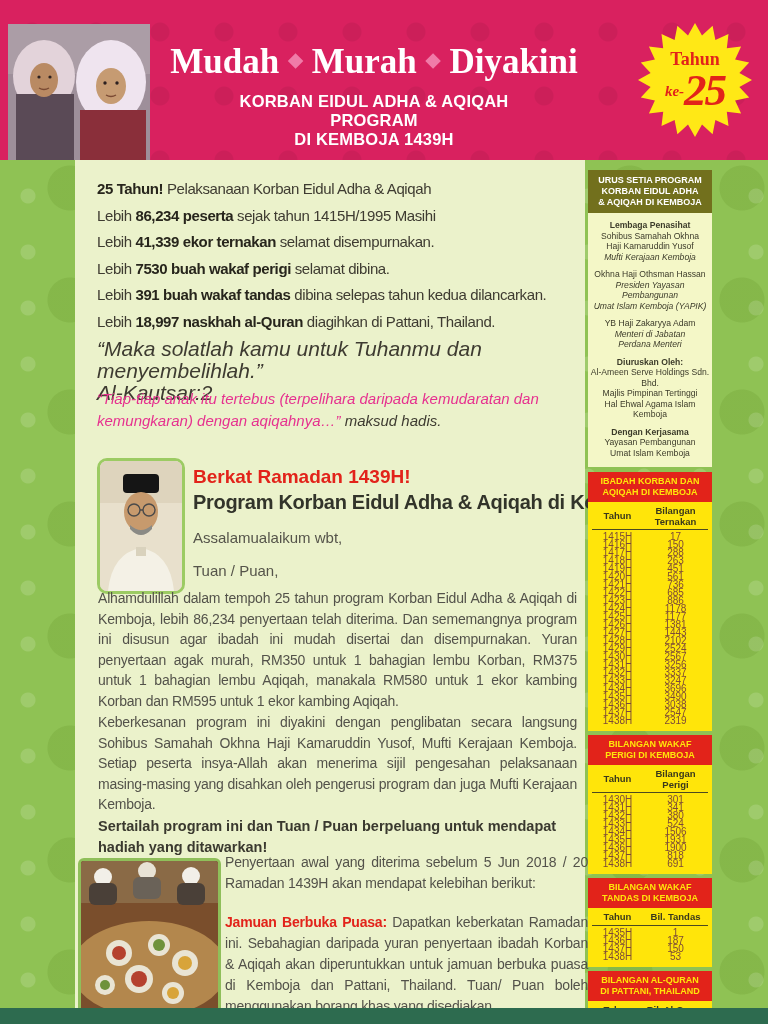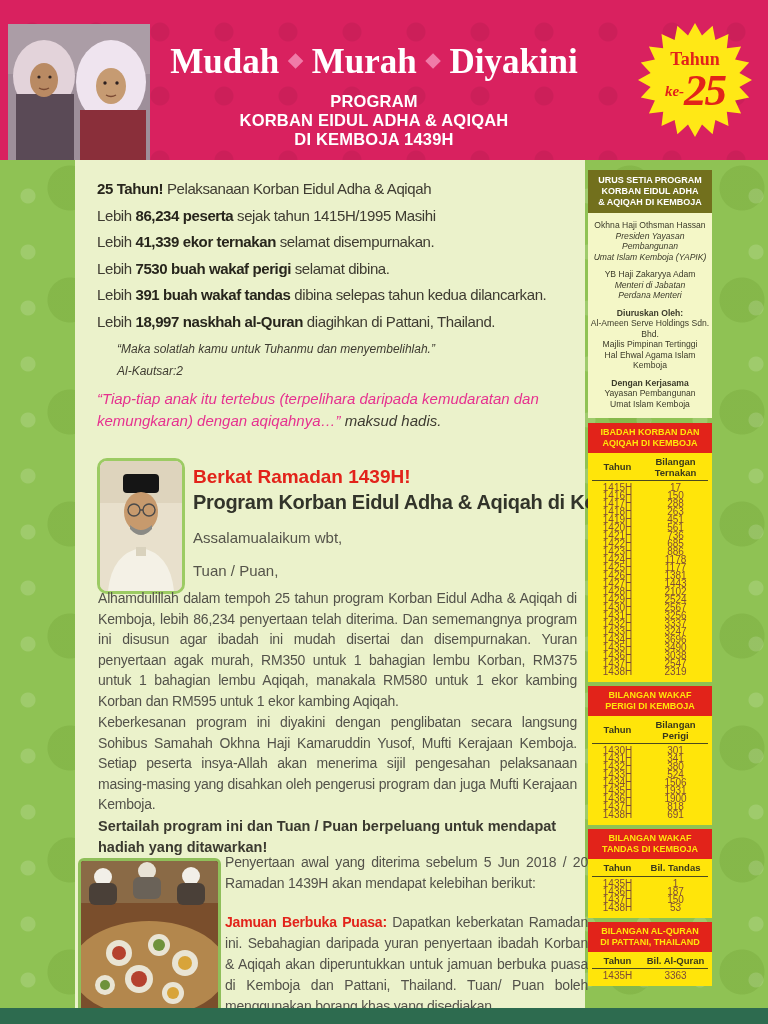--- a/index.html
+++ b/index.html
@@ -28,21 +28,21 @@
     font-family:"Liberation Serif",serif;}
   .badge-tahun{margin-top:27px;font-weight:bold;font-size:18px;}
   .badge-row{line-height:40px;}
   .badge-ke{font-size:15px;font-style:italic;font-weight:bold;vertical-align:9px;}
   .badge-num{font-size:45px;font-weight:bold;font-style:italic;letter-spacing:-2px;}
   
   .panel{position:absolute;left:75px;top:160px;width:510px;height:864px;background:#ebf2cb;}
   .stats{position:absolute;left:22px;top:16px;width:482px;font-size:15px;letter-spacing:-.4px;
     line-height:26.5px;color:#3e3b31;white-space:nowrap;}
   .stat-line b{color:#27251c;}
-  .quote1{position:absolute;left:22px;top:178px;font-style:italic;font-size:12px;line-height:22px;color:#3e3b31;margin-left:20px;}
+  .quote1{position:absolute;left:22px;top:178px;font-style:italic;font-size:21px;line-height:22px;color:#3e3b31;}
   .quote2{position:absolute;left:22px;top:228px;width:456px;font-style:italic;font-size:15px;
     line-height:22px;color:#e6318f;}
   .quote2 .suffix{color:#3e3b31;}
   .photo-mufti{position:absolute;left:22px;top:298px;width:82px;height:130px;border:3px solid #9ccb63;
     border-radius:10px;overflow:hidden;background:#e8e0cc;}
   .letter-head-red{position:absolute;left:118px;top:306px;color:#e2231a;font-size:19px;font-weight:bold;}
   .letter-head-dark{position:absolute;left:118px;top:331px;color:#32342a;font-size:20px;font-weight:bold;
     letter-spacing:-.3px;white-space:nowrap;}
   .salut{position:absolute;left:118px;font-size:15px;color:#55544a;}
   .salut1{top:369px;} .salut2{top:402px;}
@@ -100,22 +100,22 @@
         <ellipse cx="103" cy="62" rx="15" ry="18" fill="#c69b72"></ellipse>
         <circle cx="97" cy="59" r="1.7" fill="#2c2020"></circle>
           <circle cx="109" cy="59" r="1.7" fill="#2c2020"></circle>
         <path d="M98 71 Q103 74 108 71" stroke="#7a4a33" stroke-width="1.4" fill="none"></path>
       </svg>
     </div>
     <div class="main-title">
       <span>Mudah</span><span class="diamond">◆</span><span>Murah</span><span class="diamond">◆</span><span>Diyakini</span>
     </div>
     <div class="program-lines">
+      <div>KORBAN EIDUL ADHA &amp; AQIQAH</div>
       <div>PROGRAM</div>
-      <div>KORBAN EIDUL ADHA &amp; AQIQAH</div>
       <div>DI KEMBOJA 1439H</div>
     </div>
     <div class="badge">
       <svg width="116" height="116" viewBox="0 0 116 116">
         <polygon fill="#ffe816" points="115.0,58.0 102.4,65.0 112.2,75.6 98.1,78.4 104.1,91.5 89.8,89.8 91.5,104.1 78.4,98.1 75.6,112.2 65.0,102.4 58.0,115.0 51.0,102.4 40.4,112.2 37.6,98.1 24.5,104.1 26.2,89.8 11.9,91.5 17.9,78.4 3.8,75.6 13.6,65.0 1.0,58.0 13.6,51.0 3.8,40.4 17.9,37.6 11.9,24.5 26.2,26.2 24.5,11.9 37.6,17.9 40.4,3.8 51.0,13.6 58.0,1.0 65.0,13.6 75.6,3.8 78.4,17.9 91.5,11.9 89.8,26.2 104.1,24.5 98.1,37.6 112.2,40.4 102.4,51.0"></polygon>
       </svg>
       <div class="badge-text">
         <div class="badge-tahun">Tahun</div>
         <div class="badge-row">
           <span class="badge-ke">ke-</span><span class="badge-num">25</span>
@@ -202,20 +202,26 @@
 
   <div class="sidebar">
     <div class="sec-box">
       <div class="sec-head">
         <div>URUS SETIA PROGRAM</div>
         <div>KORBAN EIDUL ADHA</div>
         <div>&amp; AQIQAH DI KEMBOJA</div>
       </div>
       <div class="sec-body">
           <div class="sec-group">
+            <div class="sec-title">Lembaga Penasihat</div>
+            <div class="sec-line">Sohibus Samahah Okhna</div>
+            <div class="sec-line">Haji Kamaruddin Yusof</div>
+            <div class="sec-line italic">Mufti Kerajaan Kemboja</div>
+          </div>
+          <div class="sec-group">
             <div class="sec-line">Okhna Haji Othsman Hassan</div>
             <div class="sec-line italic">Presiden Yayasan Pembangunan</div>
             <div class="sec-line italic">Umat Islam Kemboja (YAPIK)</div>
           </div>
           <div class="sec-group">
             <div class="sec-line">YB Haji Zakaryya Adam</div>
             <div class="sec-line italic">Menteri di Jabatan</div>
             <div class="sec-line italic">Perdana Menteri</div>
           </div>
           <div class="sec-group">

